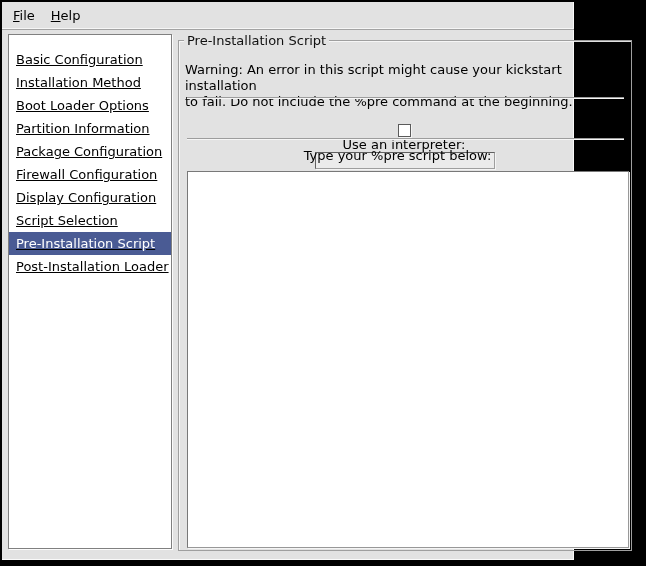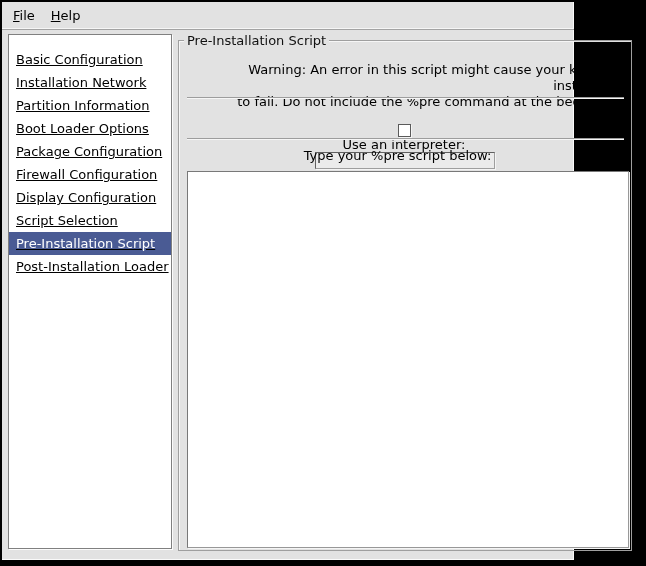--- a/index.html
+++ b/index.html
@@ -72,21 +72,21 @@
     left: 5px; top: -8px;
     background: var(--window-bg, #e2e2e2);
     padding: 0 3px;
     line-height: 15px;
     white-space: nowrap;
     color: #111;
   }
   .warning {
     position: absolute;
     left: 6px; right: 6px; top: 21px;
-    text-align: right;
+    text-align: left;
     line-height: 16px;
   }
   .separator {
     position: absolute;
     left: 8px; right: 7px;
     height: 2px;
     border-top: 1px solid #9d9d9d;
     border-bottom: 1px solid #f6f6f6;
   }
   .sep-1 { top: 56px; }
@@ -152,23 +152,23 @@
 
 <div class="window">
 
   <div class="menubar">
     <span class="menu-item"><span class="mnemonic">F</span><span>ile</span></span>
     <span class="menu-item"><span class="mnemonic">H</span><span>elp</span></span>
   </div>
 
   <div class="sidebar">
     <div class="sidebar-row">Basic Configuration</div>
-    <div class="sidebar-row">Installation Network</div>
+    <div class="sidebar-row">Installation Method</div>
+    <div class="sidebar-row">Boot Loader Options</div>
     <div class="sidebar-row">Partition Information</div>
-    <div class="sidebar-row">Boot Loader Options</div>
     <div class="sidebar-row">Package Configuration</div>
     <div class="sidebar-row">Firewall Configuration</div>
     <div class="sidebar-row">Display Configuration</div>
     <div class="sidebar-row">Script Selection</div>
     <div class="sidebar-row selected">Pre-Installation Script</div>
     <div class="sidebar-row">Post-Installation Loader</div>
   </div>
 
   <div class="frame">
     <span class="frame-title">Pre-Installation Script</span>

